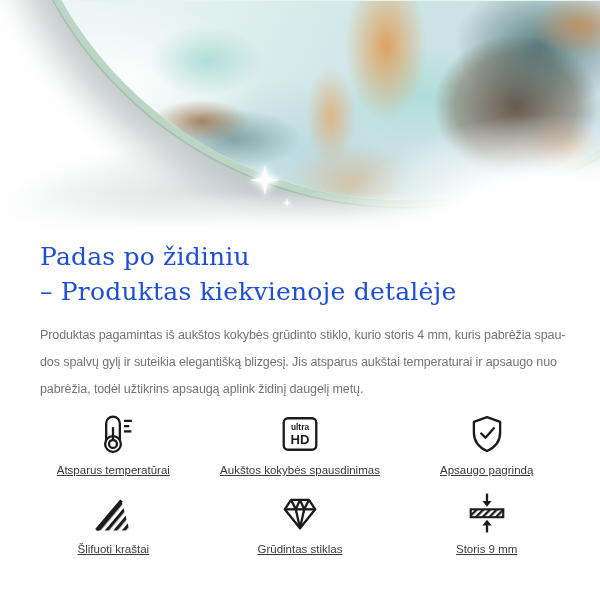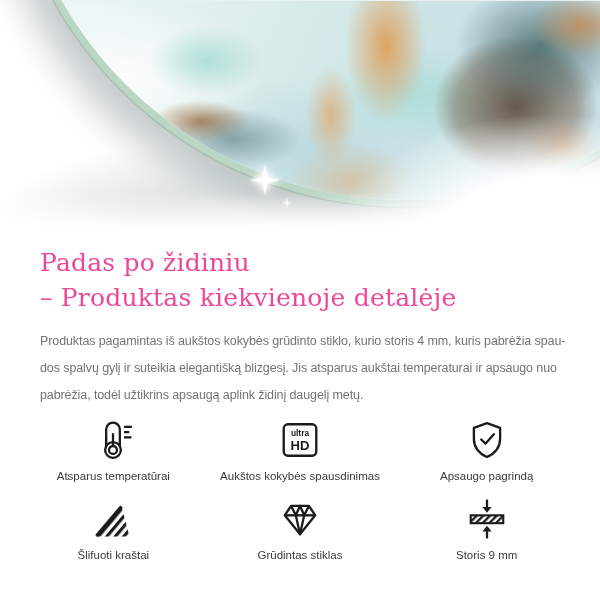--- a/index.html
+++ b/index.html
@@ -54,37 +54,37 @@
     position:absolute; left:0; bottom:0; width:600px; height:40px;
     background: linear-gradient(rgba(255,255,255,0), #ffffff 92%);
     pointer-events:none;
   }
   .sparkle { position:absolute; left:250px; top:165px; filter: drop-shadow(0 0 4px #fff) drop-shadow(0 0 2px #fff); }
   .sparkle-sm { position:absolute; left:282px; top:198px; filter: drop-shadow(0 0 2px #fff); }
 
   
   .content { padding:0 40px; }
   .heading {
-    margin-top:13px;
+    margin-top:7px;
     font-family:"DejaVu Serif","Liberation Serif",serif;
     font-size:25px; line-height:35px; font-weight:400;
-    color:#ec4899; letter-spacing:0.2px;
+    color:#1d4ed8; letter-spacing:0.2px;
   }
   .heading span { display:block; }
   .desc { margin-top:13px; font-size:12.5px; line-height:27px; color:#737373; letter-spacing:-0.1px; }
   .desc span { display:block; white-space:nowrap; }
 
   
   .features {
     margin-top:6px; padding:0 20px;
     display:grid; grid-template-columns:repeat(3,1fr); row-gap:12px;
   }
   .feature { display:flex; flex-direction:column; align-items:center; }
   .feature .icon-box { height:46px; display:flex; align-items:flex-end; justify-content:center; }
-  .feature .label { margin-top:9px; font-size:11.5px; color:#3a3a3a; text-align:left; }
+  .feature .label { margin-top:9px; font-size:11.5px; color:#3a3a3a; text-align:left;text-decoration:underline; }
   svg .stroke { fill:none; stroke:#1b1b1b; stroke-width:2.2; }
   svg .fill   { fill:#1b1b1b; stroke:none; }
 </style>
 </head>
 <body>
 
 <div class="page">
 
   <div class="hero">
     <div class="hero-shadow"></div>

